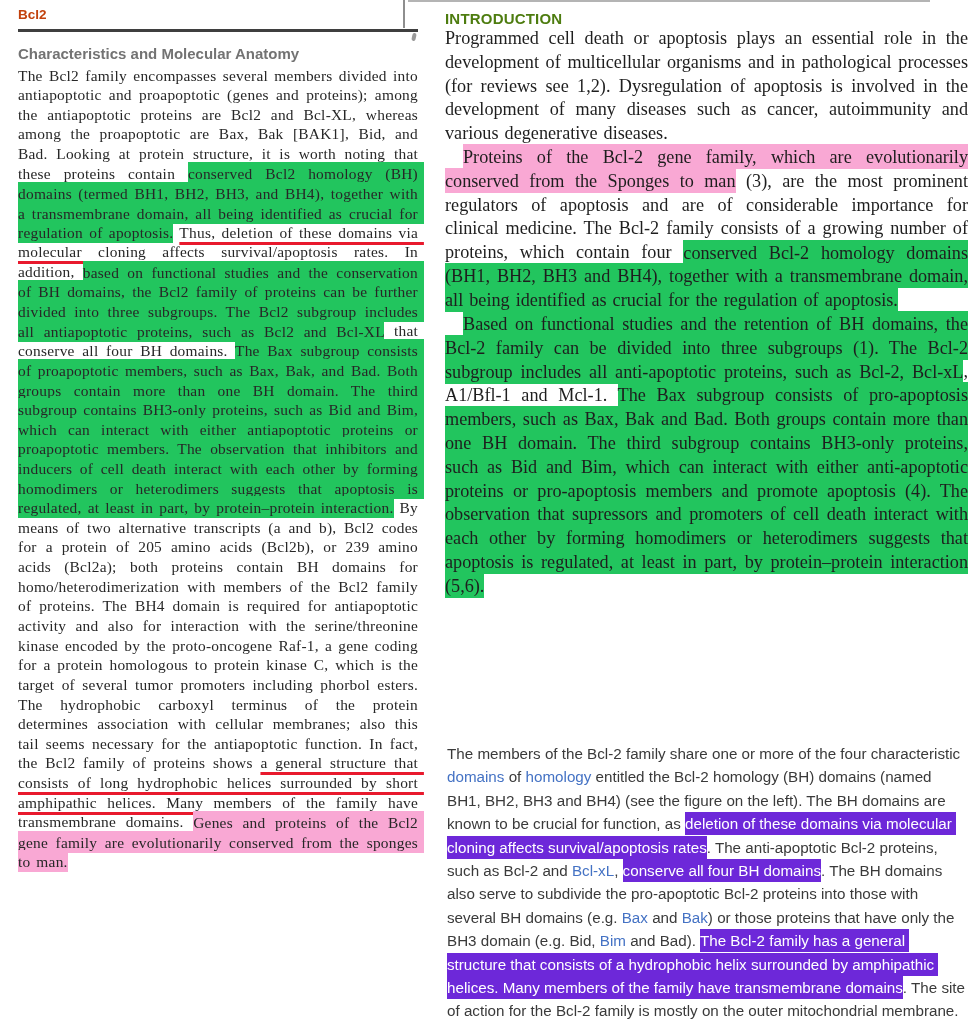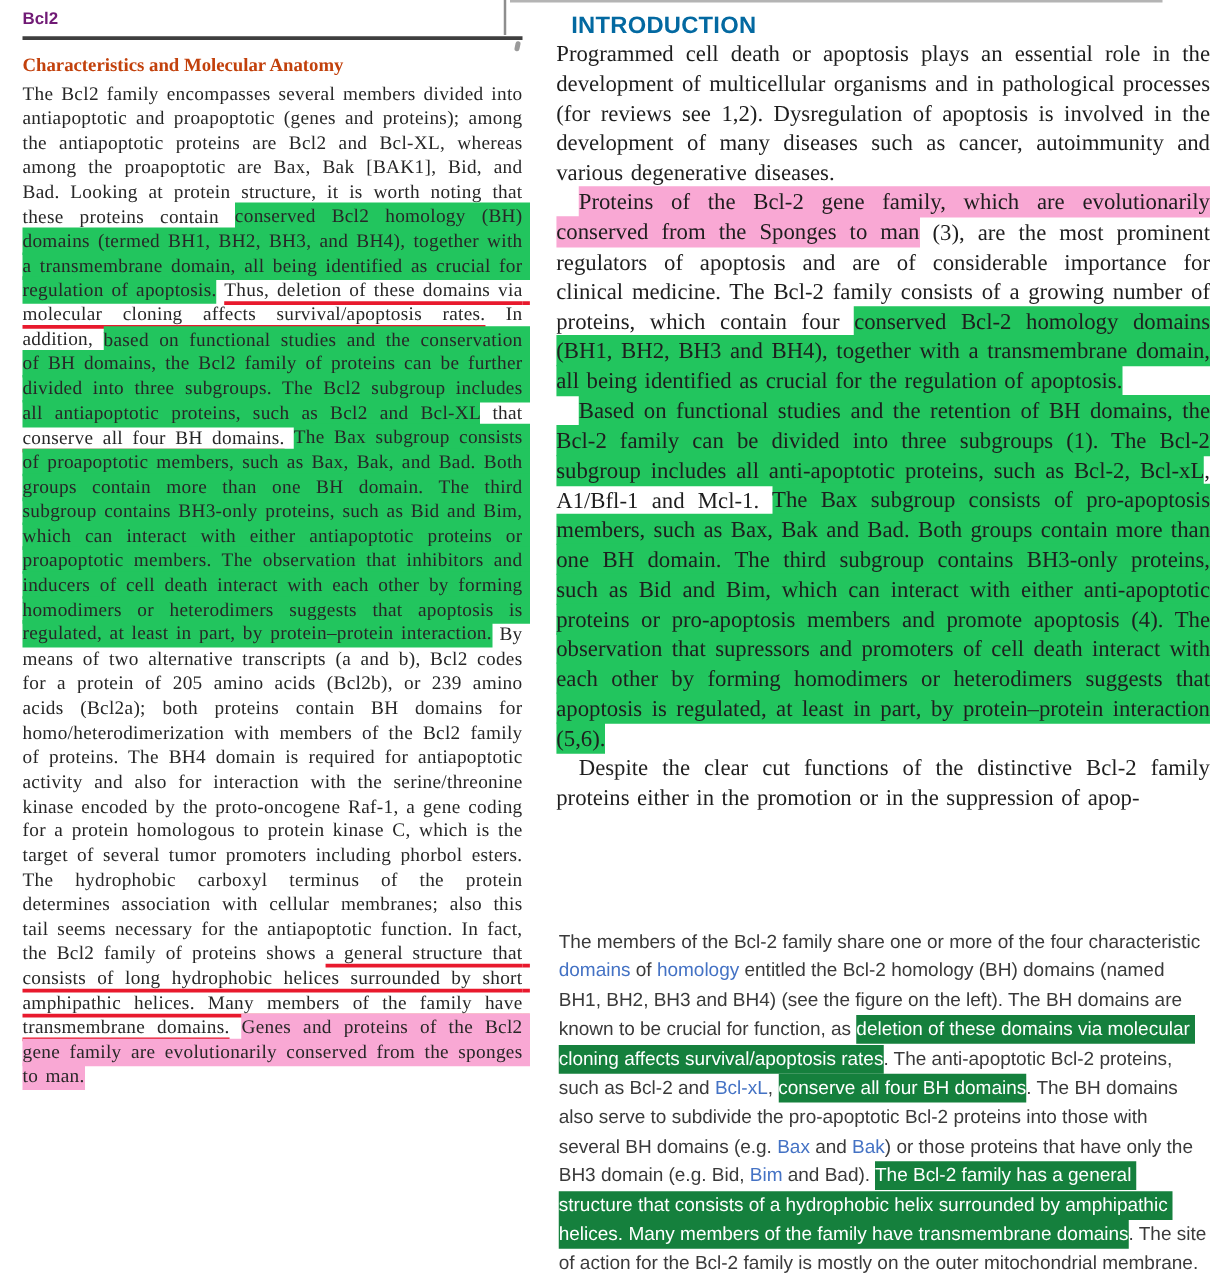--- a/index.html
+++ b/index.html
@@ -7,49 +7,49 @@
     width:975px;height:1023px;overflow:hidden;background:#ffffff;
     font-family:"Liberation Serif","DejaVu Serif",serif;
     position:relative;
   }
   
   .top-line{position:absolute;left:408px;top:0;width:522px;height:2px;background:#b4b4b4;}
   .mid-vline{position:absolute;left:403px;top:0;width:2px;height:28px;background:#8e8e8e;}
   .tick-artifact{position:absolute;left:412px;top:33px;width:4px;height:8px;background:#9a9a9a;border-radius:2px;transform:rotate(12deg);}
   
   .left-pane{position:absolute;left:18px;top:7px;width:400px;}
-  .left-header{font-family:"Liberation Sans","DejaVu Sans",sans-serif;font-weight:bold;font-size:13.5px;color:#701a75;}
+  .left-header{font-family:"Liberation Sans","DejaVu Sans",sans-serif;font-weight:bold;font-size:13.5px;color:#c2410c;}
   .left-rule{height:2.5px;background:#3f3f3f;margin-top:7px;}
-  .left-heading{font-family:Liberation Serif, serif;font-weight:bold;font-size:15px;color:#c2410c;margin-top:13px;}
+  .left-heading{font-family:Liberation Sans, sans-serif;font-weight:bold;font-size:15px;color:#737373;margin-top:13px;}
   .left-body{
     margin-top:4px;font-size:15.4px;line-height:19.65px;text-align:justify;
     color:#272727;letter-spacing:0.25px;word-spacing:1.8px;
   }
   
   .right-pane{position:absolute;left:445px;top:0;width:523px;height:1023px;}
   .right-heading{
     font-family:"Liberation Sans","DejaVu Sans",sans-serif;font-weight:bold;
-    font-size:19px;letter-spacing:0.2px;color:#0369a1;margin-top:10px;margin-left:12px;
+    font-size:15px;letter-spacing:0.2px;color:#4d7c0f;margin-top:10px;
   }
   .right-text{
     margin-top:0;font-size:18.2px;line-height:23.8px;text-align:justify;
     color:#1e1e1e;word-spacing:1.5px;max-height:718px;overflow:hidden;
   }
   .para{margin:0;}
   .para.indent{text-indent:18px;}
   .web-block{
     position:absolute;top:742px;left:2px;width:520px;
     font-family:"Liberation Sans","DejaVu Sans",sans-serif;
     font-size:15.2px;line-height:23.4px;color:#3a3a3a;text-align:left;
   }
   
   .seg{white-space:pre-wrap;}
   .hl-yellow{background:#22c55e;padding:2.5px 0;}
   .hl-blue{background:#f9a8d4;padding:2.5px 0;}
-  .hl-navy{background:#15803d;color:#ffffff;padding:3px 0;}
+  .hl-navy{background:#6d28d9;color:#ffffff;padding:3px 0;}
   .ul-red{
     text-decoration:underline;
     text-decoration-color:#e8192d;
     text-decoration-thickness:2.6px;
     text-underline-offset:3.5px;
   }
   .link{color:#4472c4;}
 </style>
 </head>
 <body>
@@ -64,16 +64,15 @@
   <div class="left-heading">Characteristics and Molecular Anatomy</div>
   <div class="left-body"><span class="seg plain">The Bcl2 family encompasses several members divided into antiapoptotic and proapoptotic (genes and proteins); among the antiapoptotic proteins are Bcl2 and Bcl-XL, whereas among the proapoptotic are Bax, Bak [BAK1], Bid, and Bad. Looking at protein structure, it is worth noting that these proteins contain </span><span class="seg hl-yellow">conserved Bcl2 homology (BH) domains (termed BH1, BH2, BH3, and BH4), together with a transmembrane domain, all being identified as crucial for regulation of apoptosis.</span><span class="seg plain"> </span><span class="seg ul-red">Thus, deletion of these domains via molecular cloning affects survival/apoptosis rates.</span><span class="seg plain"> In addition, </span><span class="seg hl-yellow">based on functional studies and the conservation of BH domains, the Bcl2 family of proteins can be further divided into three subgroups. The Bcl2 subgroup includes all antiapoptotic proteins, such as Bcl2 and Bcl-XL</span><span class="seg plain"> that </span><span class="seg ul-red">conserve all four BH domains.</span><span class="seg plain"> </span><span class="seg hl-yellow">The Bax subgroup consists of proapoptotic members, such as Bax, Bak, and Bad. Both groups contain more than one BH domain. The third subgroup contains BH3-only proteins, such as Bid and Bim, which can interact with either antiapoptotic proteins or proapoptotic members. The observation that inhibitors and inducers of cell death interact with each other by forming homodimers or heterodimers suggests that apoptosis is regulated, at least in part, by protein–protein interaction.</span><span class="seg plain"> By means of two alternative transcripts (a and b), Bcl2 codes for a protein of 205 amino acids (Bcl2b), or 239 amino acids (Bcl2a); both proteins contain BH domains for homo/heterodimerization with members of the Bcl2 family of proteins. The BH4 domain is required for antiapoptotic activity and also for interaction with the serine/threonine kinase encoded by the proto-oncogene Raf-1, a gene coding for a protein homologous to protein kinase C, which is the target of several tumor promoters including phorbol esters. The hydrophobic carboxyl terminus of the protein determines association with cellular membranes; also this tail seems necessary for the antiapoptotic function. In fact, the Bcl2 family of proteins shows </span><span class="seg ul-red">a general structure that consists of long hydrophobic helices surrounded by short amphipathic helices. Many members of the family have transmembrane domains.</span><span class="seg plain"> </span><span class="seg hl-blue">Genes and proteins of the Bcl2 gene family are evolutionarily conserved from the sponges to man.</span></div>
 </div>
 
 <div class="right-pane">
   <div class="right-heading">INTRODUCTION</div>
   <div class="right-text">
     <p class="para"><span class="seg plain">Programmed cell death or apoptosis plays an essential role in the development of multicellular organisms and in pathological processes (for reviews see 1,2). Dysregulation of apoptosis is involved in the development of many diseases such as cancer, autoimmunity and various degenerative diseases.</span></p>
     <p class="para indent"><span class="seg hl-blue">Proteins of the Bcl-2 gene family, which are evolutionarily conserved from the Sponges to man</span><span class="seg plain"> (3), are the most prominent regulators of apoptosis and are of considerable importance for clinical medicine. The Bcl-2 family consists of a growing number of proteins, which contain four </span><span class="seg hl-yellow">conserved Bcl-2 homology domains (BH1, BH2, BH3 and BH4), together with a transmembrane domain, all being identified as crucial for the regulation of apoptosis.</span></p>
     <p class="para indent"><span class="seg hl-yellow">Based on functional studies and the retention of BH domains, the Bcl-2 family can be divided into three subgroups (1). The Bcl-2 subgroup includes all anti-apoptotic proteins, such as Bcl-2, Bcl-xL</span><span class="seg plain">, A1/Bfl-1 and Mcl-1. </span><span class="seg hl-yellow">The Bax subgroup consists of pro-apoptosis members, such as Bax, Bak and Bad. Both groups contain more than one BH domain. The third subgroup contains BH3-only proteins, such as Bid and Bim, which can interact with either anti-apoptotic proteins or pro-apoptosis members and promote apoptosis (4). The observation that supressors and promoters of cell death interact with each other by forming homodimers or heterodimers suggests that apoptosis is regulated, at least in part, by protein–protein interaction (5,6).</span></p>
-    <p class="para indent"><span class="seg plain">Despite the clear cut functions of the distinctive Bcl-2 family proteins either in the promotion or in the suppression of apop-</span></p>
   </div>
   <div class="web-block"><span class="seg plain">The members of the Bcl-2 family share one or more of the four characteristic </span><span class="seg link">domains</span><span class="seg plain"> of </span><span class="seg link">homology</span><span class="seg plain"> entitled the Bcl-2 homology (BH) domains (named BH1, BH2, BH3 and BH4) (see the figure on the left). The BH domains are known to be crucial for function, as </span><span class="seg hl-navy">deletion of these domains via molecular cloning affects survival/apoptosis rates</span><span class="seg plain">. The anti-apoptotic Bcl-2 proteins, such as Bcl-2 and </span><span class="seg link">Bcl-xL</span><span class="seg plain">, </span><span class="seg hl-navy">conserve all four BH domains</span><span class="seg plain">. The BH domains also serve to subdivide the pro-apoptotic Bcl-2 proteins into those with several BH domains (e.g. </span><span class="seg link">Bax</span><span class="seg plain"> and </span><span class="seg link">Bak</span><span class="seg plain">) or those proteins that have only the BH3 domain (e.g. Bid, </span><span class="seg link">Bim</span><span class="seg plain"> and Bad). </span><span class="seg hl-navy">The Bcl-2 family has a general structure that consists of a hydrophobic helix surrounded by amphipathic helices. Many members of the family have transmembrane domains</span><span class="seg plain">. The site of action for the Bcl-2 family is mostly on the outer mitochondrial membrane. Within the mitochondria are apoptogenic factors</span></div>
 </div>
 
 </body></html>

